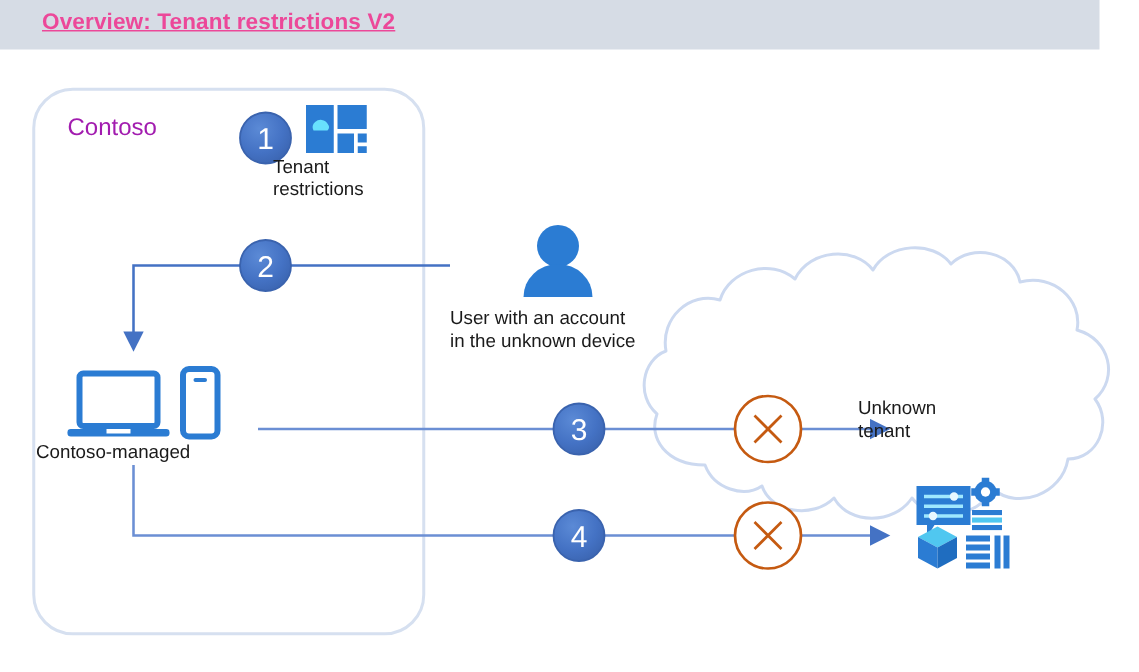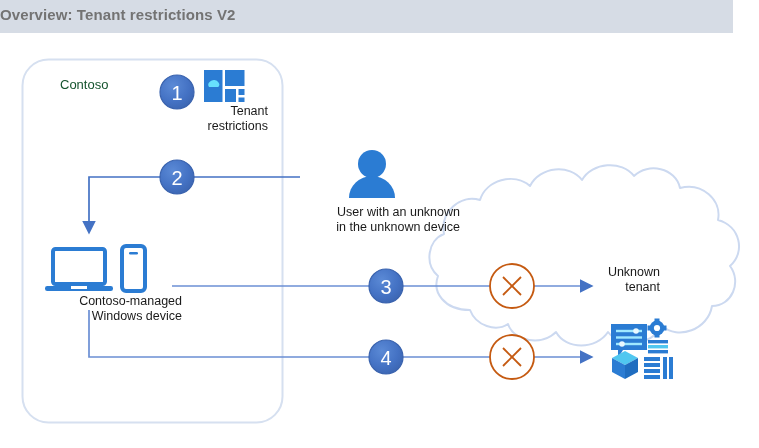--- a/index.html
+++ b/index.html
@@ -9,37 +9,37 @@
     color:#1a1a1a;
   }
   #canvas{position:absolute;inset:0;width:759px;height:448px;}
 
   
   .title-bar{
     position:absolute;left:0;top:0;width:733px;height:33px;
     background:#d6dce5;
   }
   .title-text{
-    position:absolute;left:0;top:6px;
-    font-size:15px;font-weight:bold;color:#737373;
-    letter-spacing:0.1px;white-space:nowrap;
+    position:absolute;left:28px;top:6px;
+    font-size:15px;font-weight:bold;color:#ec4899;
+    letter-spacing:0.1px;white-space:nowrap;text-decoration:underline;
   }
 
   
   svg.layer{position:absolute;left:0;top:0;width:759px;height:448px;overflow:visible;}
 
   
-  .lbl{position:absolute;text-align:right;line-height:15px;font-size:12.5px;color:#1a1a1a;white-space:nowrap;}
+  .lbl{position:absolute;text-align:left;line-height:15px;font-size:12.5px;color:#1a1a1a;white-space:nowrap;}
   .lbl-contoso{
-    position:absolute;left:60px;top:77px;
-    font-size:13px;color:#14532d;white-space:nowrap;
+    position:absolute;left:45px;top:77px;
+    font-size:16px;color:#a21caf;white-space:nowrap;
   }
   .lbl-tr{left:182px;top:104px;width:86px;}
   .lbl-user{left:300px;top:205px;width:160px;}
-  .lbl-device{left:24px;top:294px;width:134px;margin-left:24px;}
+  .lbl-device{left:24px;top:294px;width:134px;}
   .lbl-unknown{left:572px;top:265px;width:88px;}
 </style>
 </head>
 <body>
 
 <div id="canvas">
 
   <div class="title-bar"></div>
   <div class="title-text">Overview: Tenant restrictions V2</div>
 
@@ -173,27 +173,26 @@
   </svg>
 
   <div class="lbl-contoso">Contoso</div>
 
   <div class="lbl lbl-tr">
     <div>Tenant</div>
     <div>restrictions</div>
   </div>
 
   <div class="lbl lbl-user">
-    <div>User with an unknown</div>
+    <div>User with an account</div>
     <div>in the unknown device</div>
   </div>
 
   <div class="lbl lbl-device">
     <div>Contoso-managed</div>
-    <div>Windows device</div>
   </div>
 
   <div class="lbl lbl-unknown">
     <div>Unknown</div>
     <div>tenant</div>
   </div>
 
 </div>
 
 </body></html>

